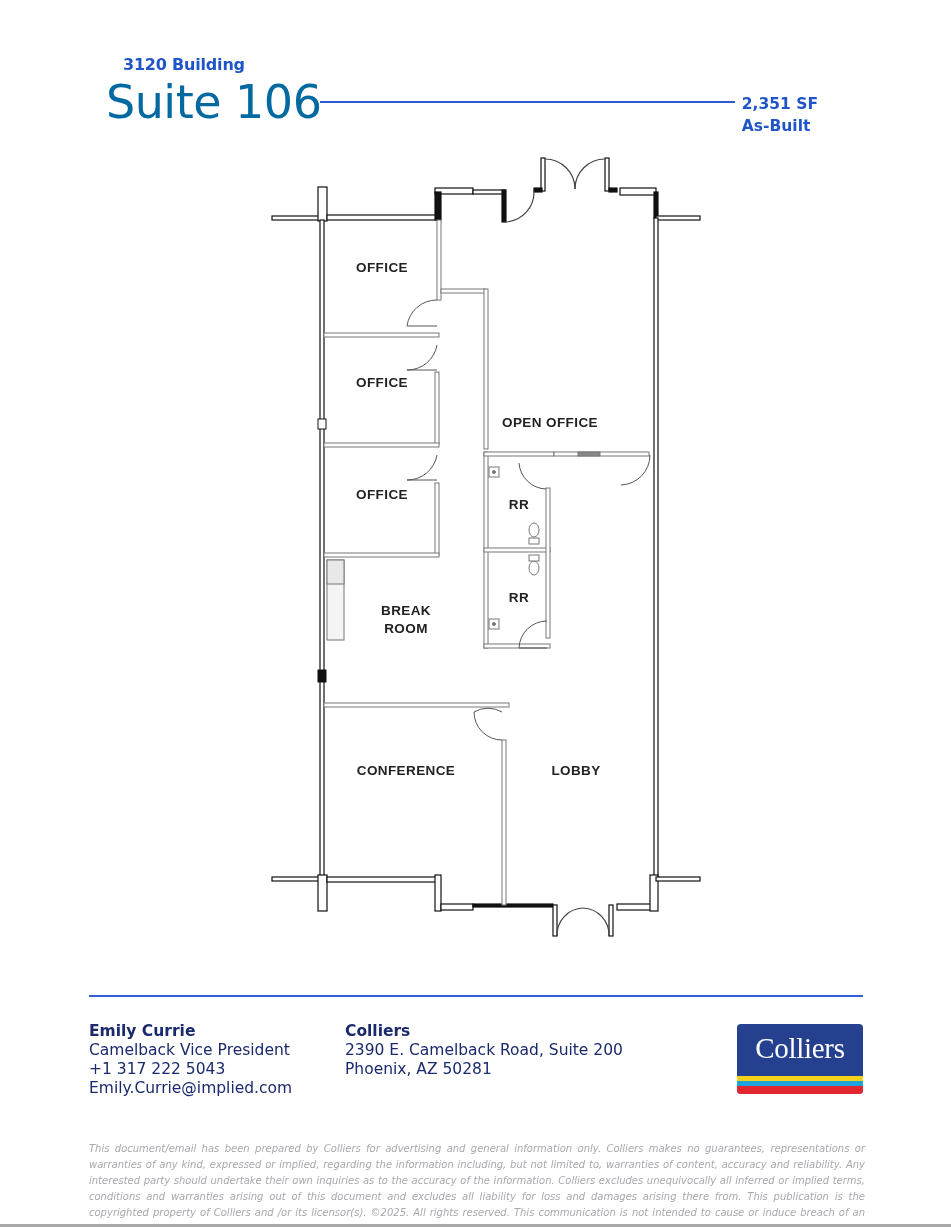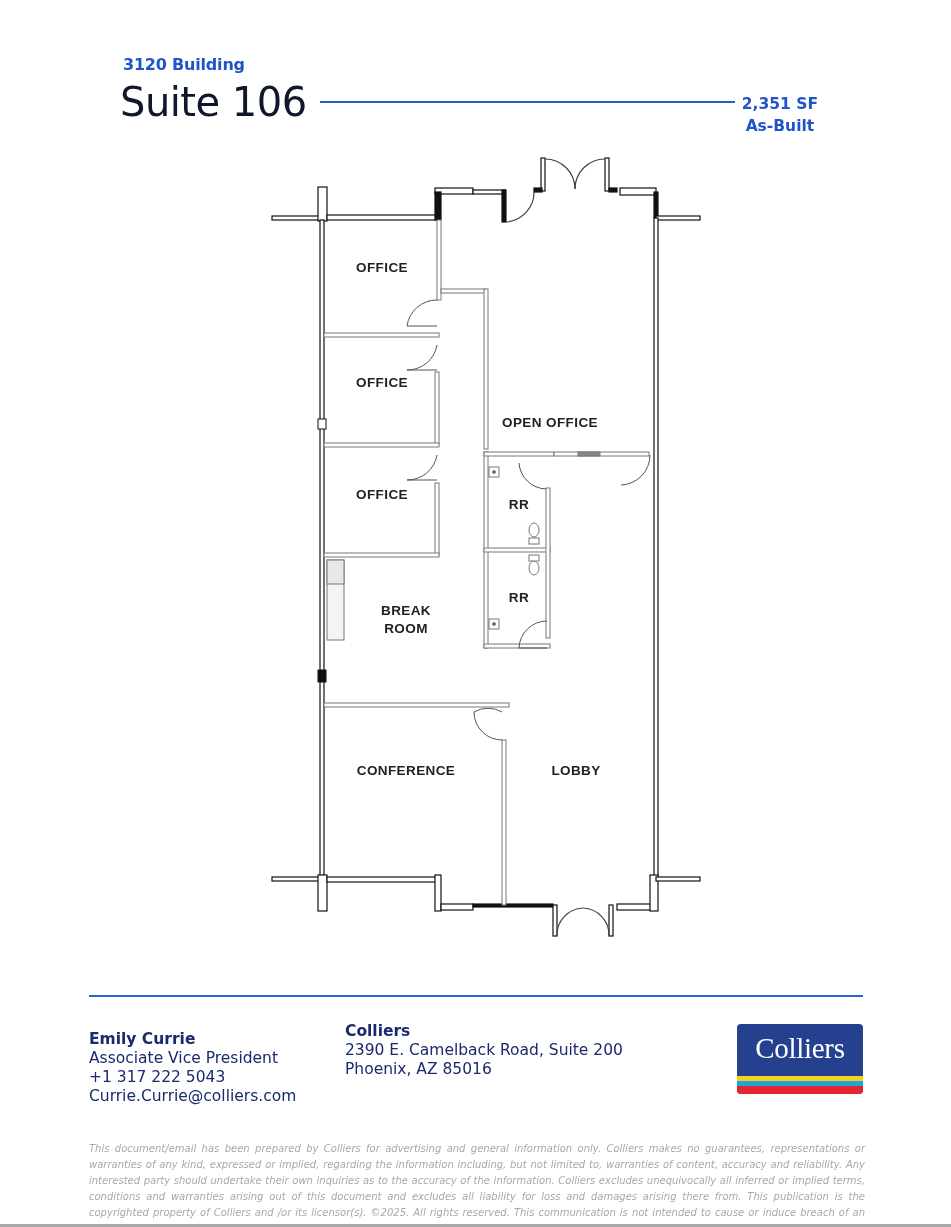--- a/index.html
+++ b/index.html
@@ -1,26 +1,26 @@
 <!DOCTYPE html>
 <html><head>
 <meta charset="utf-8">
 <style>
   html, body { margin: 0; padding: 0; background: #ffffff; }
   body { width: 951px; height: 1227px; position: relative; overflow: hidden; font-family: "DejaVu Sans", "Liberation Sans", sans-serif; }
   .building { position: absolute; left: 123px; top: 55px; font-size: 16px; font-weight: bold; color: #1f55c9; letter-spacing: -0.2px; }
-  .suite-title { position: absolute; left: 120px; top: 76px; font-size: 40px; font-weight: normal; color: #0f172a; letter-spacing: -0.5px; line-height: 52px; }
+  .suite-title { position: absolute; left: 106px; top: 76px; font-size: 46px; font-weight: normal; color: #0369a1; letter-spacing: -0.5px; line-height: 52px; }
   .title-rule { position: absolute; left: 320px; top: 101px; width: 415px; height: 2px; background: #2a5bd0; }
-  .sf { position: absolute; right: 133px; top: 93px; text-align: center; color: #1f55c9; font-weight: bold; font-size: 15.5px; line-height: 22px; }
+  .sf { position: absolute; right: 133px; top: 93px; text-align: left; color: #1f55c9; font-weight: bold; font-size: 15.5px; line-height: 22px; }
   .plan { position: absolute; left: 0; top: 0; width: 951px; height: 980px; }
   .room-label { font-family: "Liberation Sans", "DejaVu Sans", sans-serif; font-weight: bold; font-size: 13.5px; fill: #222; letter-spacing: 0.4px; }
   .footer-rule { position: absolute; left: 89px; top: 995px; width: 774px; height: 2px; background: #2f5fd6; }
   .contact { position: absolute; top: 1022px; color: #1a2a6c; font-size: 15.5px; line-height: 19px; }
   .contact .name { font-weight: bold; }
-  .contact-left { left: 89px; margin-top: 8px; }
+  .contact-left { left: 89px; }
   .contact-mid { left: 345px; }
   .logo { position: absolute; left: 737px; top: 1024px; width: 126px; height: 70px; border-radius: 4px; overflow: hidden; background: #25408f; }
   .logo-text { position: absolute; left: 0; right: 0; top: 8px; text-align: center; color: #fff; font-family: "Liberation Serif", "DejaVu Serif", serif; font-size: 29px; letter-spacing: -0.3px; }
   .stripe { position: absolute; left: 0; right: 0; height: 5px; }
   .disclaimer { position: absolute; left: 89px; top: 1113px; width: 776px; color: #a8a8ad; font-style: italic; font-size: 10px; line-height: 16px; text-align: justify; margin-top: 28px; }
   .bottom-bar { position: absolute; left: 0; right: 0; bottom: 0; height: 3px; background: #a9a9a9; }
 </style>
 </head>
 <body>
 
@@ -127,29 +127,29 @@
   <text class="room-label" x="406" y="615" text-anchor="middle">BREAK</text>
   <text class="room-label" x="406" y="633" text-anchor="middle">ROOM</text>
   <text class="room-label" x="406" y="775" text-anchor="middle">CONFERENCE</text>
   <text class="room-label" x="576" y="775" text-anchor="middle">LOBBY</text>
 </svg>
 
 <div class="footer-rule"></div>
 
 <div class="contact contact-left">
   <div class="name">Emily Currie</div>
-  <div>Associate Vice President</div>
+  <div>Camelback Vice President</div>
   <div>+1 317 222 5043</div>
-  <div>Currie.Currie@colliers.com</div>
+  <div>Emily.Currie@implied.com</div>
 </div>
 
 <div class="contact contact-mid">
   <div class="name">Colliers</div>
   <div>2390 E. Camelback Road, Suite 200</div>
-  <div>Phoenix, AZ 85016</div>
+  <div>Phoenix, AZ 50281</div>
 </div>
 
 <div class="logo">
   <div class="logo-text">Colliers</div>
   <div class="stripe" style="top:52px;background:#f2d21b;"></div>
   <div class="stripe" style="top:57px;background:#1fa3d8;"></div>
   <div class="stripe" style="top:62px;height:8px;background:#e1262f;"></div>
 </div>
 
 <div class="disclaimer">This document/email has been prepared by Colliers for advertising and general information only. Colliers makes no guarantees, representations or warranties of any kind, expressed or implied, regarding the information including, but not limited to, warranties of content, accuracy and reliability. Any interested party should undertake their own inquiries as to the accuracy of the information. Colliers excludes unequivocally all inferred or implied  terms, conditions and warranties arising out of this document and excludes all liability for loss and damages arising there from. This publication is the copyrighted property of Colliers and /or its licensor(s). ©2025. All rights reserved. This communication is not intended to cause or induce breach of an existing listing agreement. Colliers International AZ, LLC</div>

